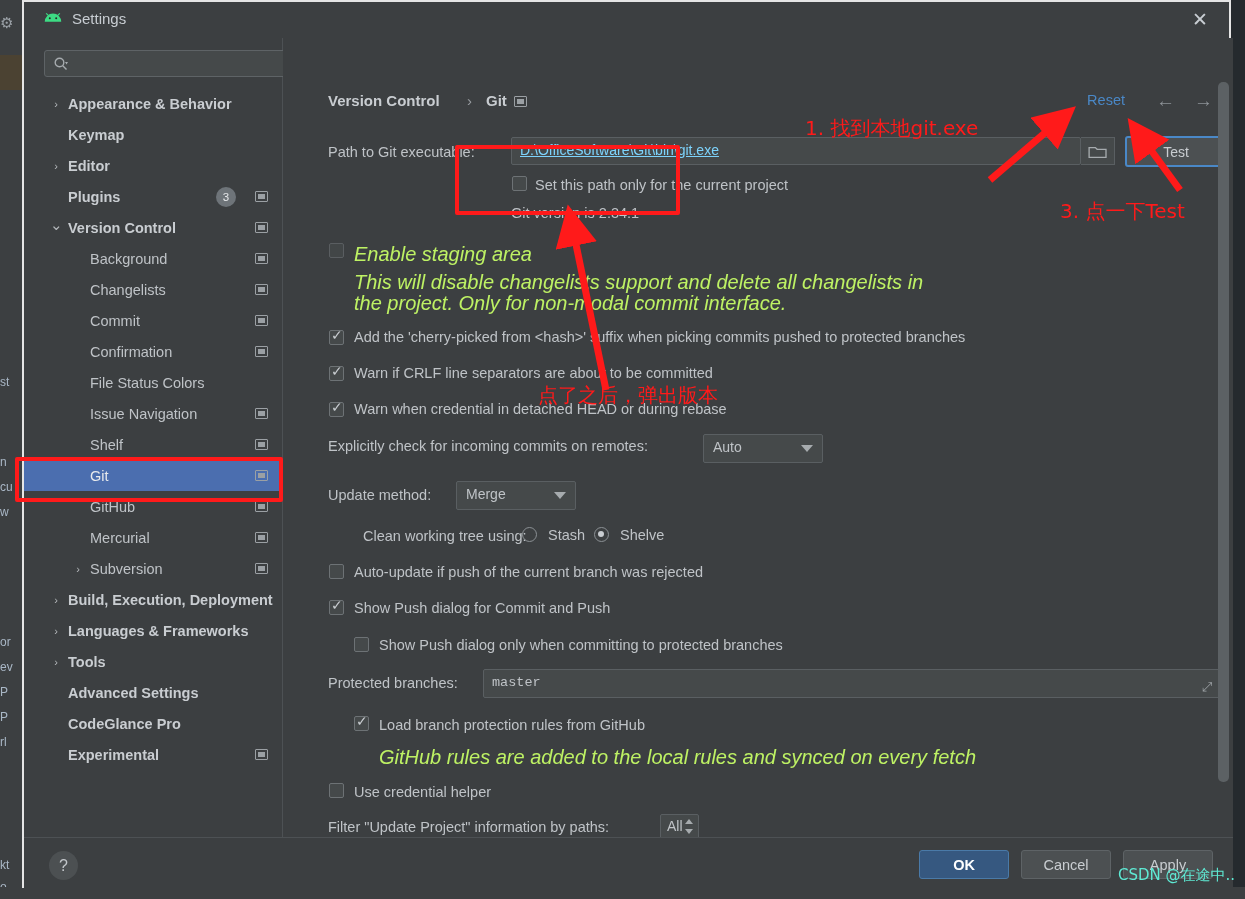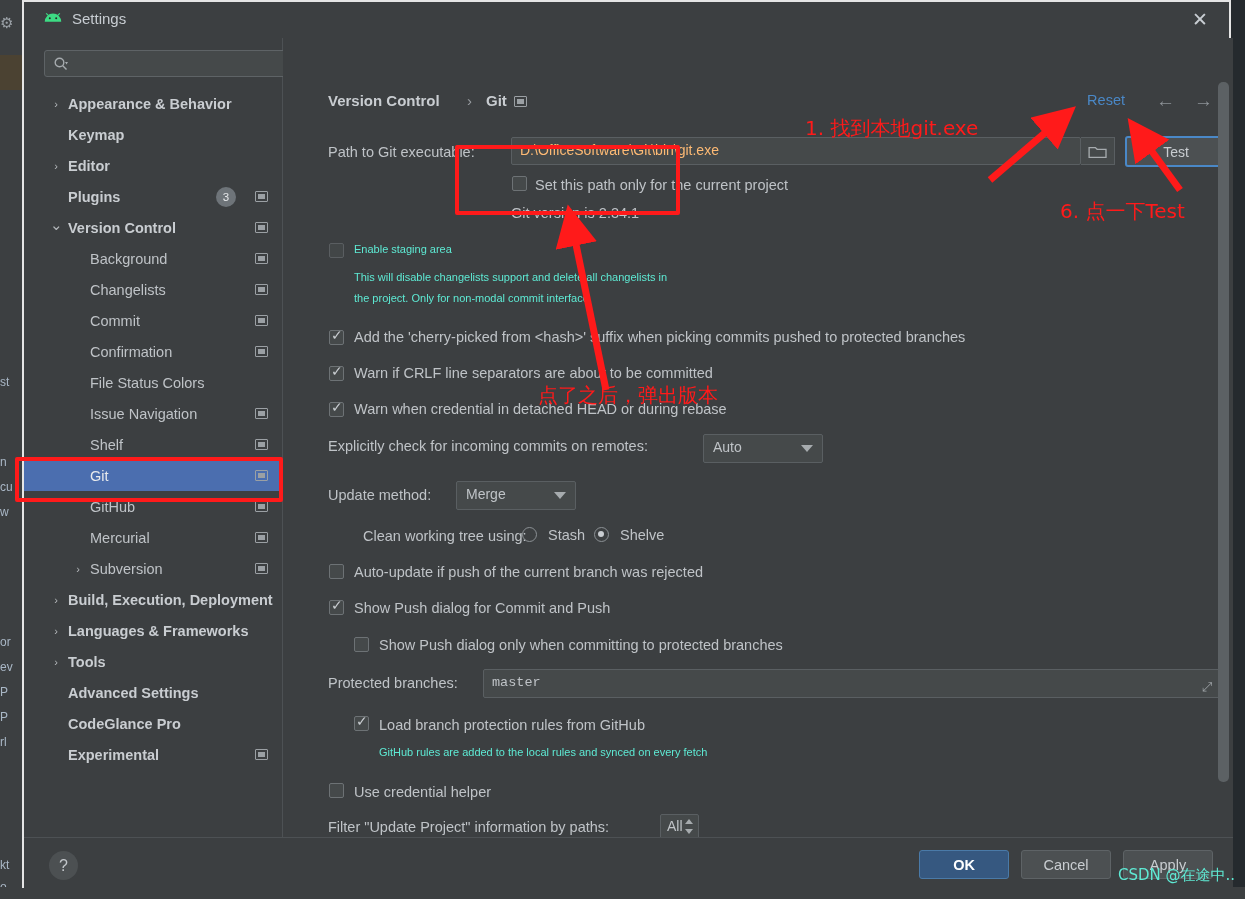--- a/index.html
+++ b/index.html
@@ -60,24 +60,24 @@
   .bc { position: absolute; left: 45px; top: 54px; font-size: 15px; font-weight: bold; color: #c9cdd1; }
   .bc2 { position: absolute; left: 184px; top: 54px; font-size: 15px; color: #989ca0; }
   .bc3 { position: absolute; left: 203px; top: 54px; font-size: 15px; font-weight: bold; color: #c9cdd1; }
   .bc-copy { position: absolute; left: 231px; top: 58px; width: 13px; height: 11px;
              border: 1.6px solid #9ba0a4; border-radius: 1px; }
   .bc-copy:after { content: ""; position: absolute; left: 2px; top: 2px; right: 2px; bottom: 2px; background: #9ba0a4; }
   .reset { position: absolute; right: 108px; top: 54px; font-size: 14.5px; color: #4a88c7; cursor: pointer; }
   .navb { position: absolute; top: 52px; font-size: 19px; color: #8e9398; cursor: pointer; }
 
   .lbl { position: absolute; font-size: 14.5px; color: #bfc3c7; white-space: nowrap; }
-  .dimtxt { position: absolute; font-size: 11px; color: #5eead4; white-space: nowrap; }
+  .dimtxt { position: absolute; font-size: 20px; color: #bef264; white-space: nowrap; font-style: italic; }
 
   .tfield { position: absolute; background: #45494a; border: 1px solid #5a5f62; border-radius: 2px; }
-  .tfield .val { position: absolute; left: 8px; top: 4px; font-size: 14px; color: #fdba74; white-space: nowrap; }
+  .tfield .val { position: absolute; left: 8px; top: 4px; font-size: 14px; color: #7dd3fc; white-space: nowrap; text-decoration: underline; }
   .tfield .valmono { position: absolute; left: 8px; top: 5px; font-size: 13.5px; color: #bfc3c7;
                      font-family: "Liberation Mono", monospace; }
   .folderbtn { position: absolute; background: #45494a; border: 1px solid #5a5f62; border-left: 0; cursor: pointer; }
   .expandico { position: absolute; right: 8px; top: 9px; width: 12px; height: 12px; color: #9ba0a4; font-size: 13px; }
 
   .btn { position: absolute; background: #4c5052; border: 1px solid #5e6366; border-radius: 3px;
          color: #c9cdd1; font-size: 14px; text-align: center; cursor: pointer; }
   .btn.focus { border: 2px solid #4a88c7; }
 
   .cb { position: absolute; width: 15px; height: 15px; border: 1px solid #6d7275;
@@ -374,17 +374,17 @@
       <marker id="ah" markerWidth="6" markerHeight="6" refX="3" refY="3" orient="auto">
         <path d="M0,0 L6,3 L0,6 z" fill="#ff1a1a"></path>
       </marker>
     </defs>
     <line x1="990" y1="180" x2="1060" y2="120" stroke="#ff1a1a" stroke-width="7" marker-end="url(#ah)"></line>
     <line x1="1180" y1="190" x2="1140" y2="135" stroke="#ff1a1a" stroke-width="7" marker-end="url(#ah)"></line>
     <line x1="606" y1="390" x2="572" y2="225" stroke="#ff1a1a" stroke-width="7" marker-end="url(#ah)"></line>
   </svg>
 
   <div class="anno" style="left:805px; top:115px;">1. 找到本地git.exe</div>
-  <div class="anno" style="left:1060px; top:198px;">6. 点一下Test</div>
+  <div class="anno" style="left:1060px; top:198px;">3. 点一下Test</div>
   <div class="anno" style="left:538px; top:382px;">点了之后，弹出版本</div>
 
   <div class="csdn">CSDN @在途中..</div>
 </div>
 
 </body></html>

